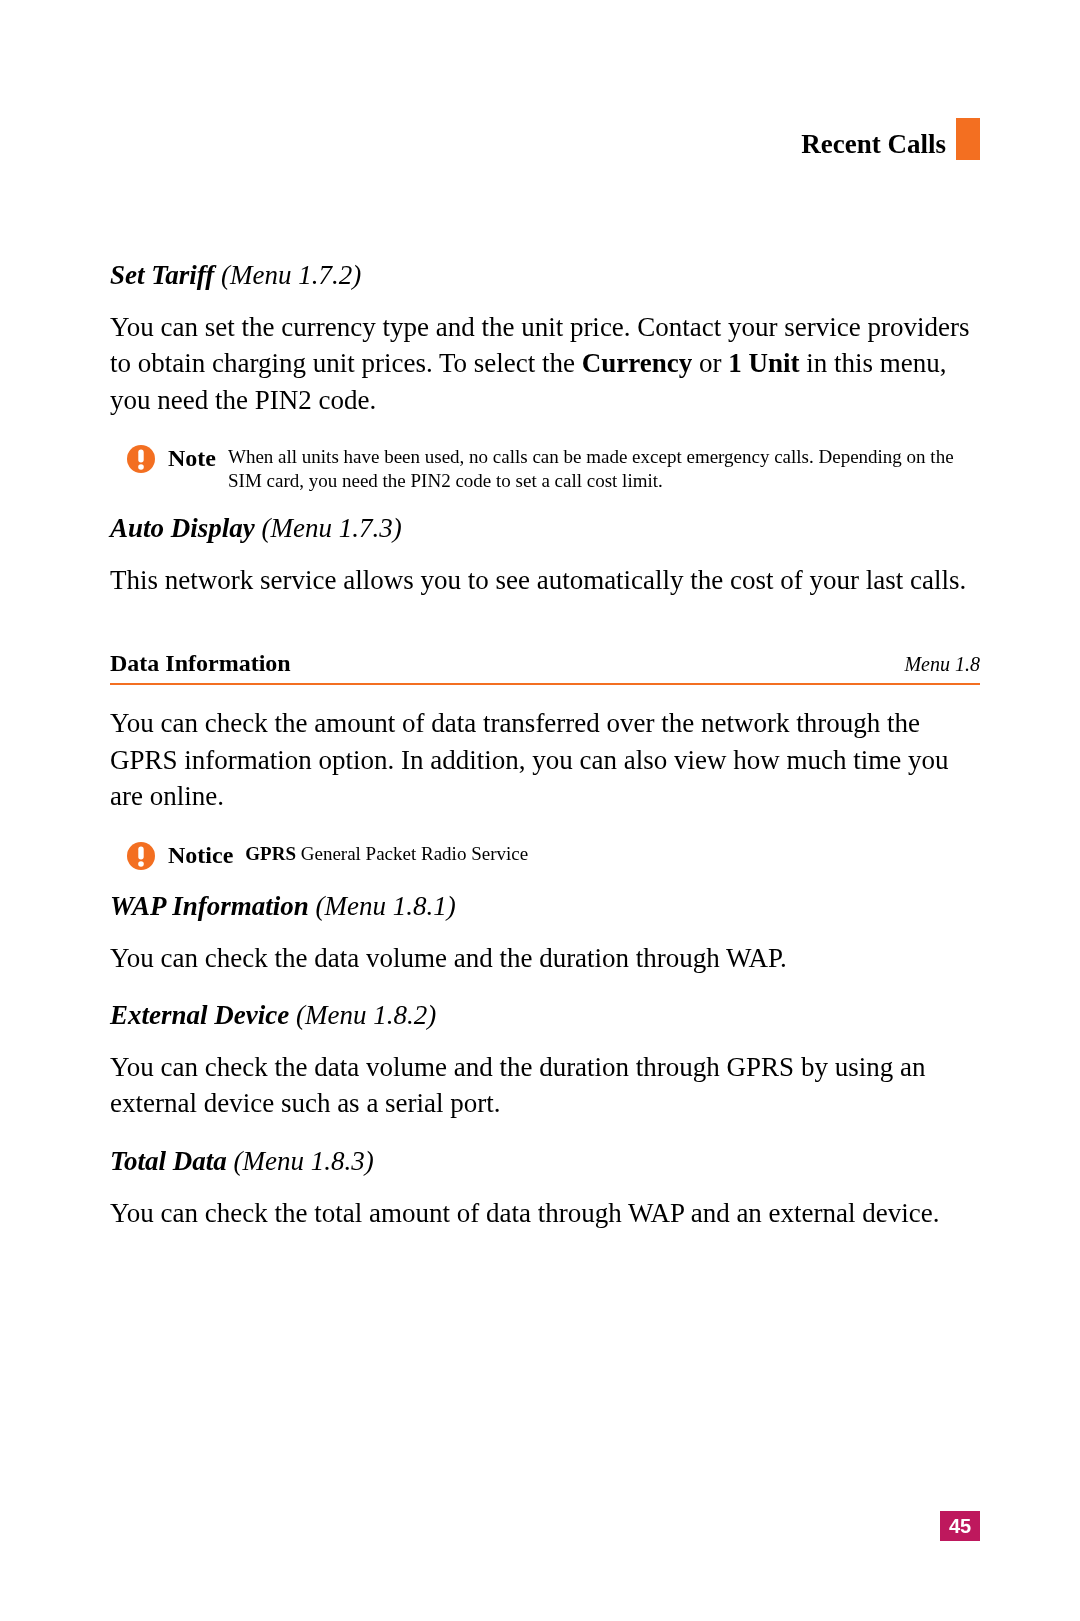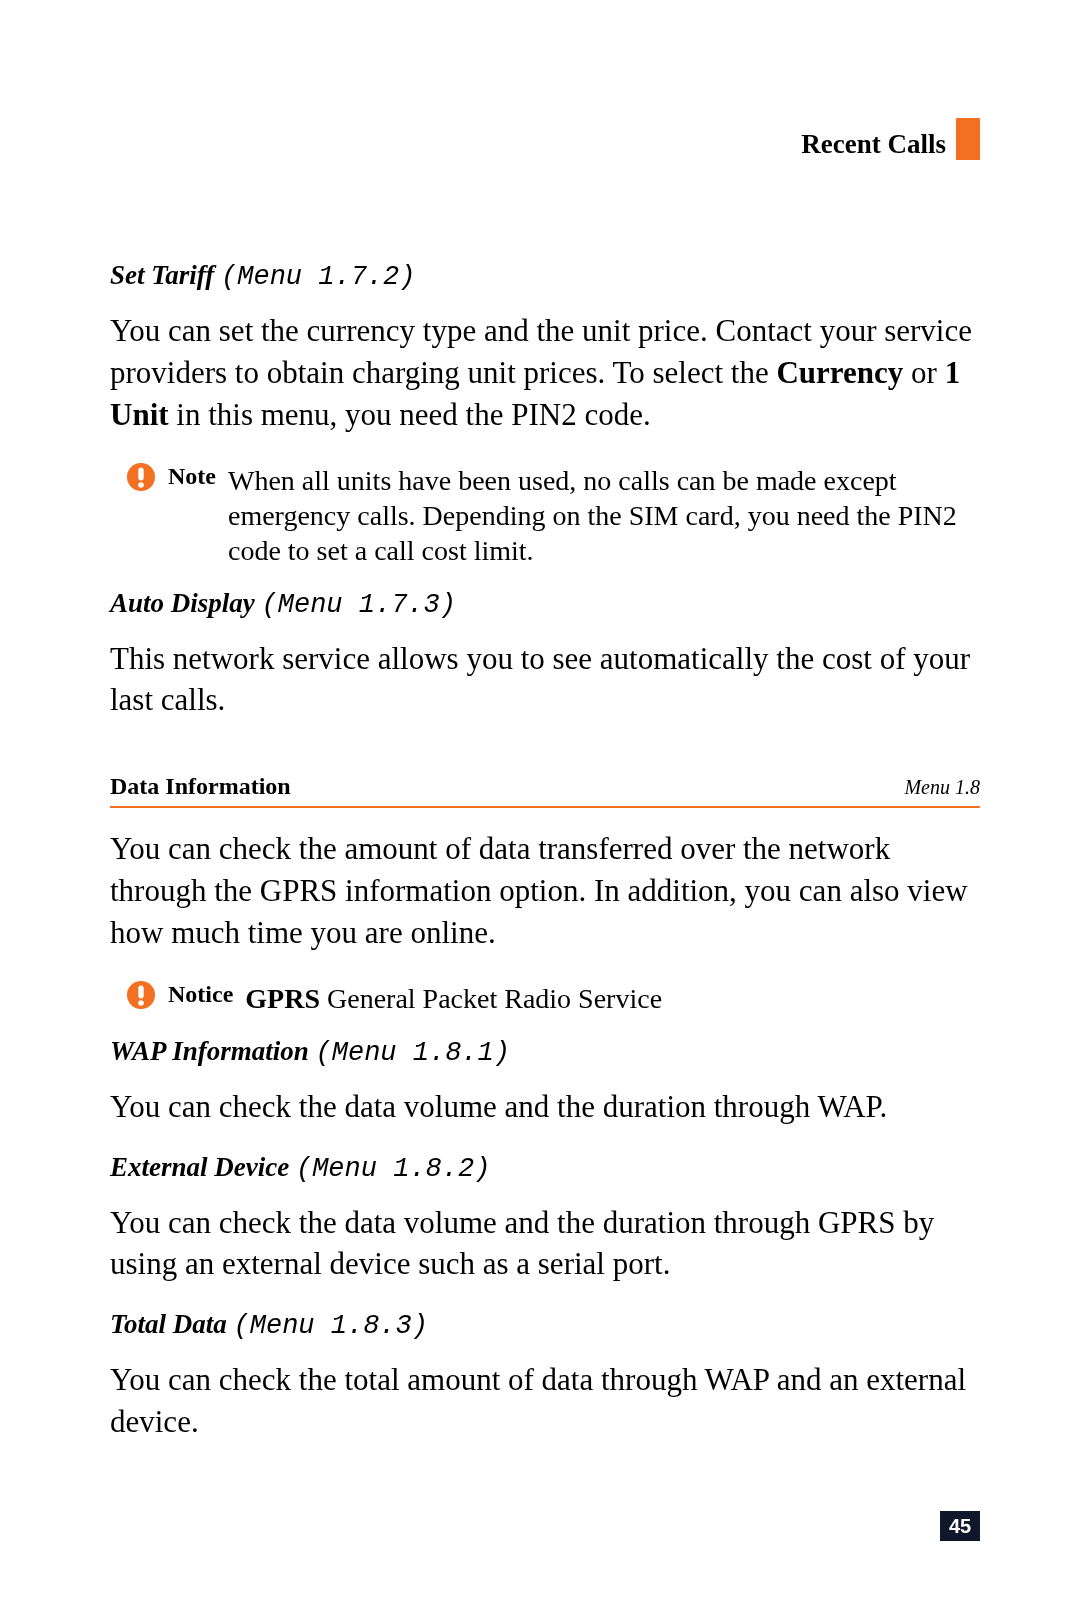--- a/index.html
+++ b/index.html
@@ -34,23 +34,23 @@
     background: #f36f21;
   }
   .content {
     margin-top: 140px;
   }
   .sub-heading {
     font-size: 27px;
     margin-bottom: 18px;
   }
   .sub-heading .title { font-weight: bold; font-style: italic; }
-  .sub-heading .menu-ref { font-style: italic; font-weight: normal; font-family: Liberation Mono, monospace; }
+  .sub-heading .menu-ref { font-style: italic; font-weight: normal; }
   .body-text {
-    font-size: 31px;
+    font-size: 27px;
     line-height: 1.35;
     margin-bottom: 24px;
   }
   .note-block {
     display: flex;
     align-items: flex-start;
     gap: 12px;
     margin: 18px 0 20px 16px;
   }
   .note-icon {
@@ -60,21 +60,21 @@
     margin-top: 2px;
   }
   .note-icon svg { display: block; }
   .note-label {
     font-weight: bold;
     font-size: 24px;
     flex-shrink: 0;
     padding-top: 3px;
   }
   .note-body {
-    font-size: 28px;
+    font-size: 19px;
     line-height: 1.25;
     padding-top: 3px;
   }
   .section-head-row {
     display: flex;
     justify-content: space-between;
     align-items: baseline;
     border-bottom: 2px solid #f36f21;
     padding-bottom: 6px;
     margin-top: 52px;
@@ -85,21 +85,21 @@
     font-weight: bold;
   }
   .section-head-menu {
     font-size: 20px;
     font-style: italic;
   }
   .page-number-box {
     position: absolute;
     bottom: 80px;
     right: 100px;
-    background: #0f172a;
+    background: #be185d;
     color: #fff;
     font-family: Arial, Helvetica, sans-serif;
     font-size: 20px;
     font-weight: bold;
     width: 40px;
     height: 30px;
     display: flex;
     align-items: center;
     justify-content: center;
   }

